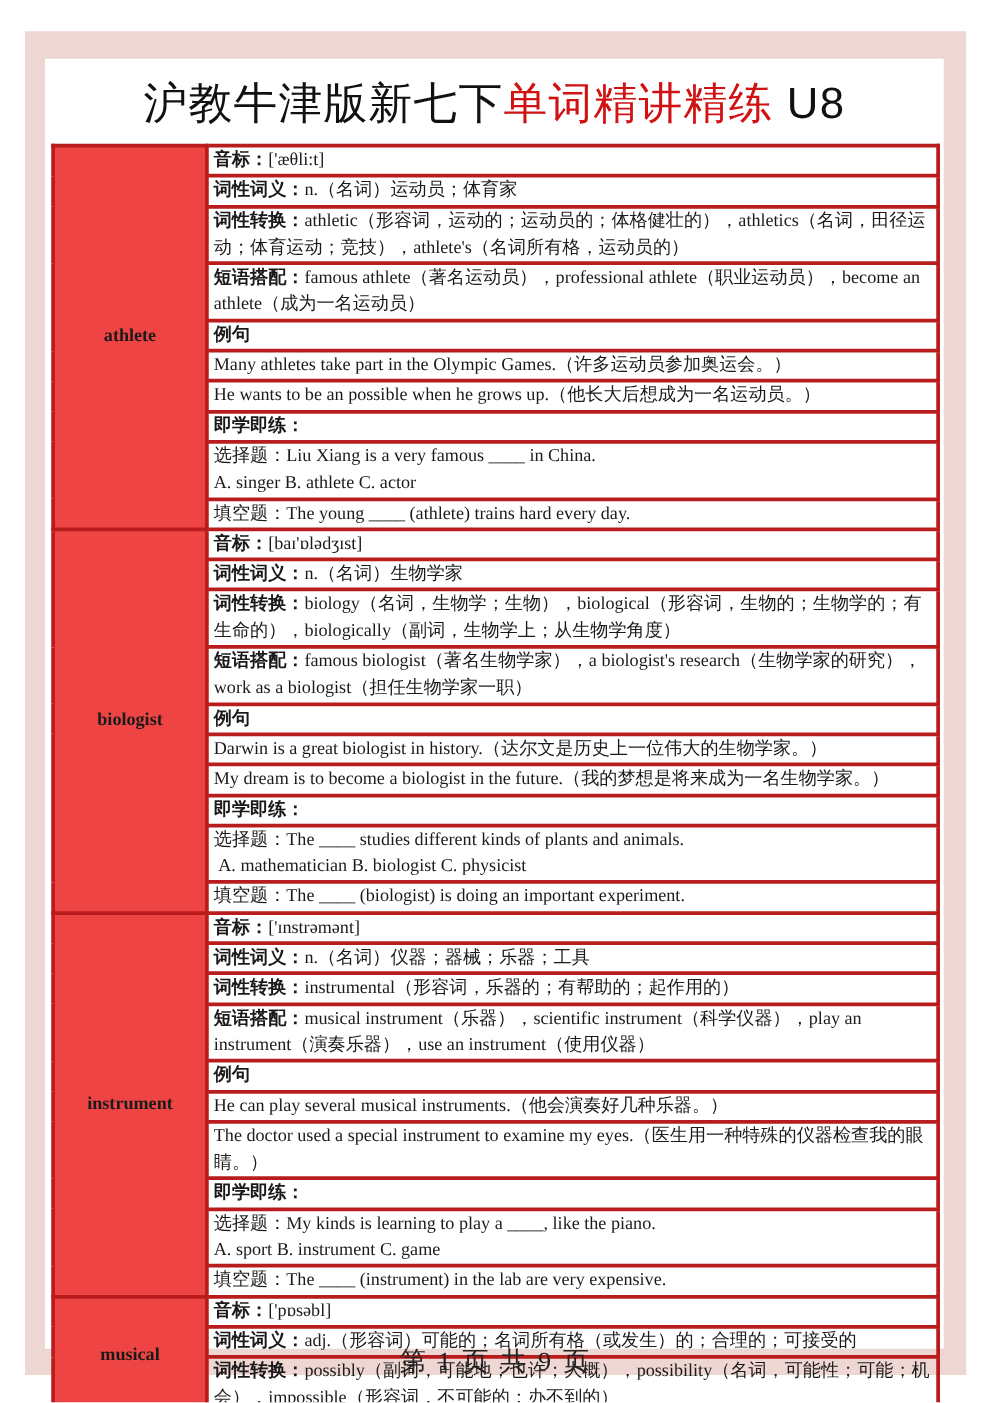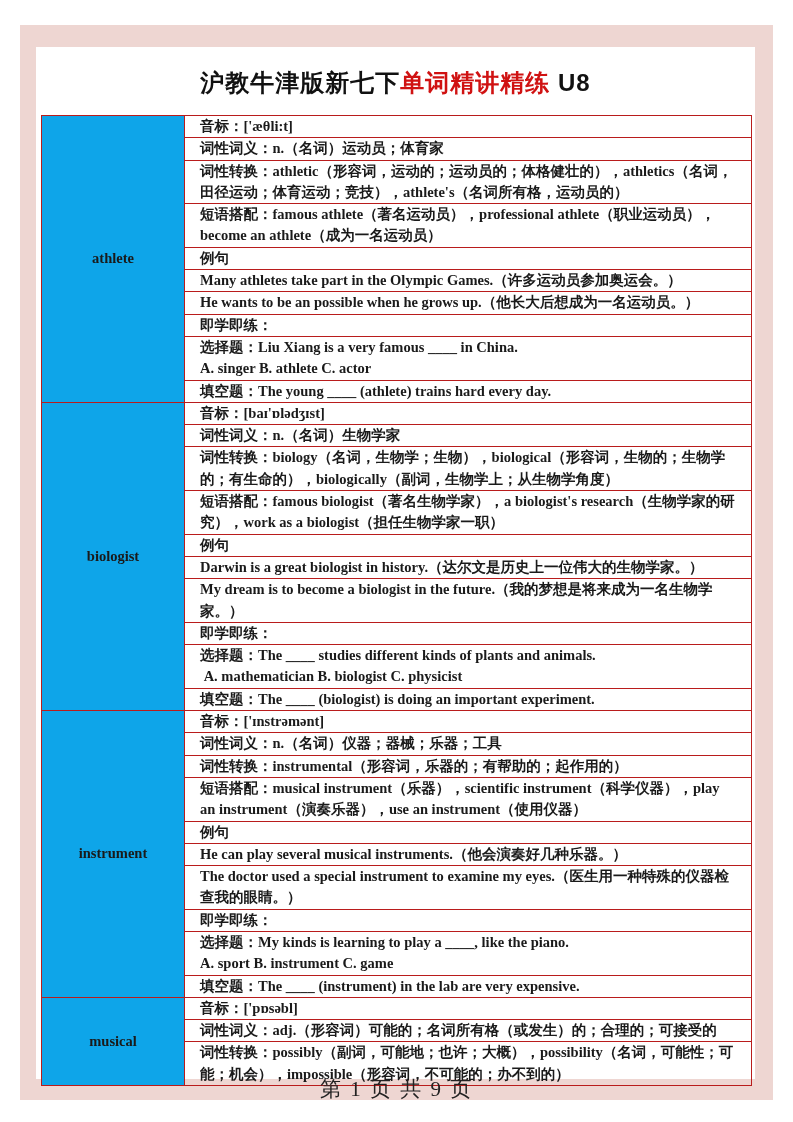--- a/index.html
+++ b/index.html
@@ -31,46 +31,45 @@
     left: 16px;
     top: 22px;
     right: 18px;
     bottom: 21px;
     background: #ffffff;
   }
   .page-title {
     margin: 11px 0 0 0;
     text-align: center;
     font-family: "Liberation Sans", "DejaVu Sans", sans-serif;
-    font-weight: bold;
-    font-size: 24px;
+    font-weight: normal;
+    font-size: 35px;
     line-height: 50px;
     letter-spacing: 1px;
     white-space: nowrap;
   }
   .title-red { color: #d01212; }
   .title-black { color: #111111; }
   table.vocab {
     border-collapse: collapse;
     table-layout: fixed;
     width: 711px;
     margin: 7px 0 0 5px;
   }
   table.vocab td {
-    border: 1px solid #b91c1c;
+    border: 3px solid #b91c1c;
     font-size: 14.5px;
     line-height: 21.3px;
-    padding: 0 15px;
+    padding: 0 4px;
     vertical-align: middle;
     white-space: pre-wrap;
     word-break: break-word;
-    font-weight: bold;
   }
   td.word-cell {
-    background: #0ea5e9;
+    background: #ef4444;
     width: 112px;
     text-align: center;
     font-weight: bold;
     font-size: 15px;
     font-family: "Liberation Serif", "DejaVu Serif", serif;
   }
   td.content-cell b { font-family: inherit; }
   .footer {
     position: absolute;
     left: 0;

